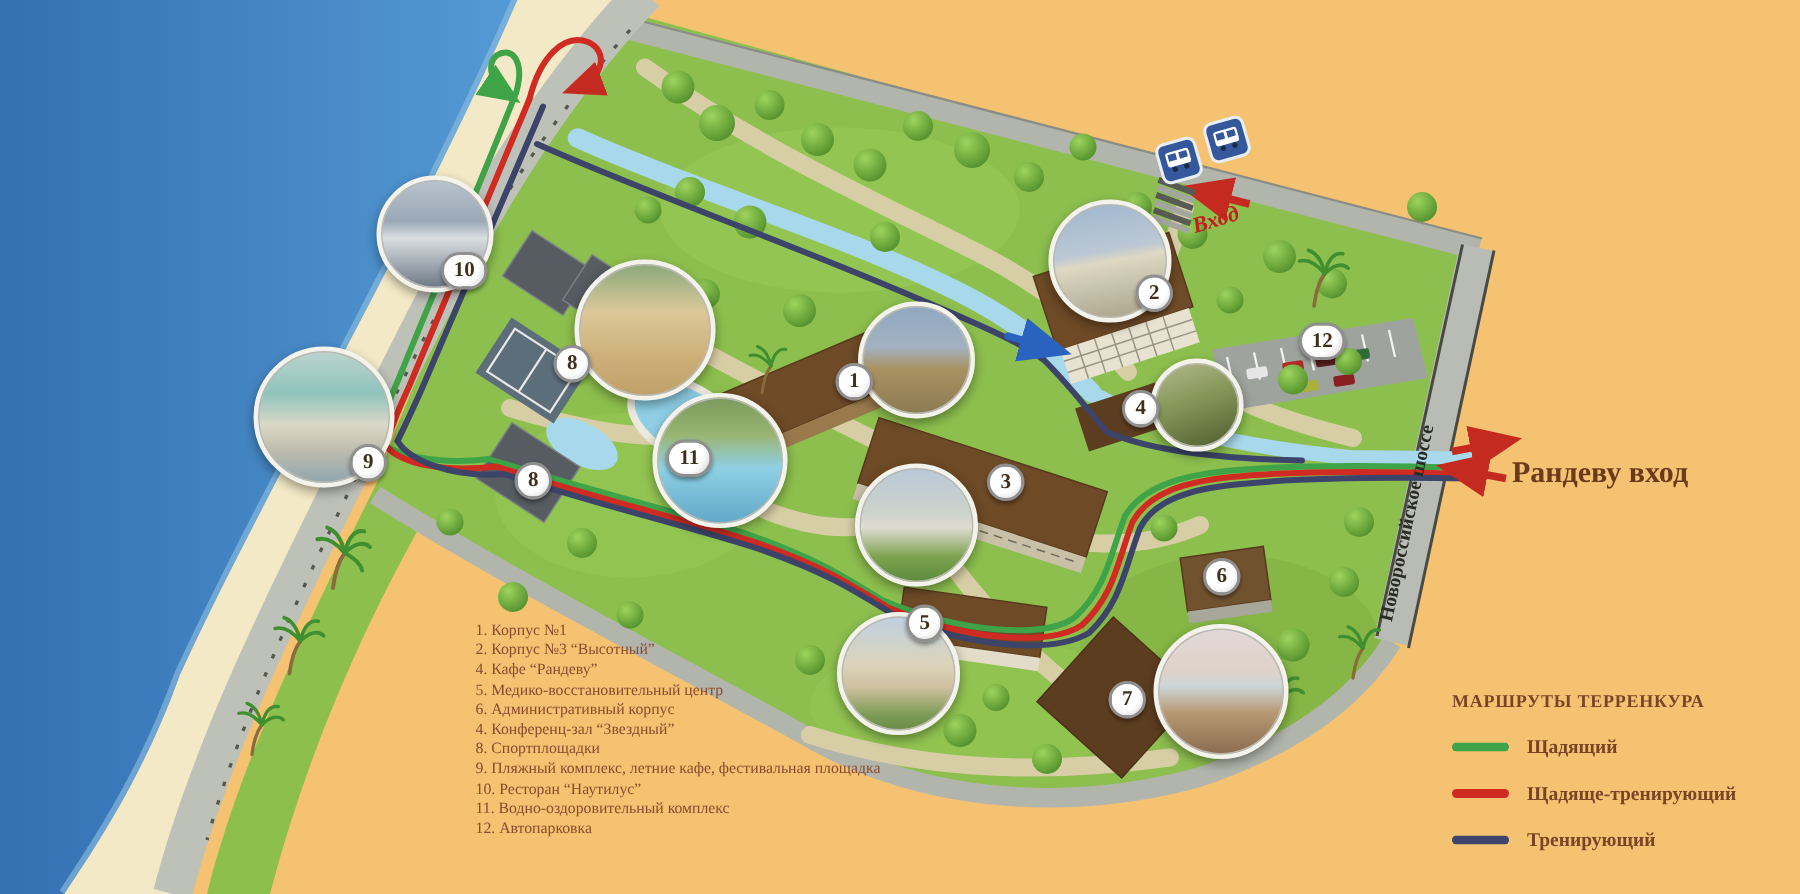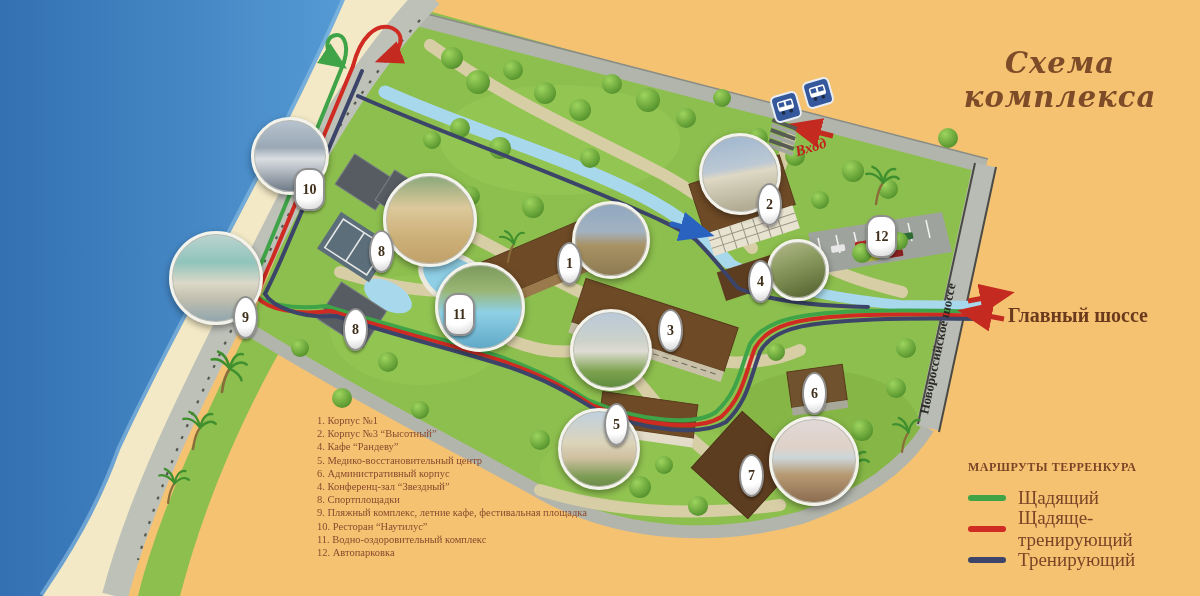--- a/index.html
+++ b/index.html
@@ -12,21 +12,21 @@
          font-size:29px;color:#7d4b27;letter-spacing:1px;}
 
   .legend-left{position:absolute;left:285px;top:414px;width:340px;
                font-size:10.5px;line-height:13.2px;color:#8a4a2e;margin-left:32px;}
   .legend-left .li{white-space:nowrap;}
 
   .routes-legend{position:absolute;left:968px;top:460px;width:230px;color:#7a4526;}
   .routes-legend .hd{font-weight:bold;font-size:12px;letter-spacing:.5px;margin-bottom:14px;}
   .routes-legend .row{display:flex;align-items:center;margin-bottom:13px;height:18px;}
   .routes-legend svg{margin-right:12px;flex:0 0 auto;}
-  .routes-legend .lab{font-weight:normal;font-size:19px;}
+  .routes-legend .lab{font-weight:bold;font-size:13px;}
 
   .lbl-main-entrance{position:absolute;left:1008px;top:304px;font-weight:bold;
                      font-size:20px;color:#6b3a1d;white-space:nowrap;}
   .lbl-entrance{position:absolute;left:795px;top:139px;font-weight:bold;font-style:italic;
                 font-size:15px;color:#c41f1f;transform:rotate(-17deg);white-space:nowrap;}
   .road-label{position:absolute;left:924px;top:406px;font-weight:bold;font-size:13px;
               color:#2b2b26;transform:rotate(-78deg);transform-origin:0 50%;white-space:nowrap;}
 
   .pc{position:absolute;border-radius:50%;border:3px solid #f3f3ec;
       box-shadow:0 3px 7px rgba(0,0,0,.38), inset 0 0 0 1px #b9b9b2;}
@@ -34,21 +34,21 @@
   .pc2{background:linear-gradient(170deg,#9db6cf 0%,#bcc8d4 42%,#ded8c4 50%,#c4bfa8 72%,#a8a088 100%);}
   .pc3{background:linear-gradient(180deg,#b9c9d9 0%,#ccd2ca 38%,#dedcd2 52%,#7da24f 78%,#5c8a3c 100%);}
   .pc4{background:linear-gradient(160deg,#b5b98a 0%,#8a9a5f 40%,#6b7a42 72%,#4f5c30 100%);}
   .pc5{background:linear-gradient(180deg,#bfd0e0 0%,#dcd4ba 42%,#cfc0a0 62%,#7d9c55 86%,#6b8a47 100%);}
   .pc7{background:linear-gradient(180deg,#e2d8d6 0%,#ded2c8 34%,#ccd6da 46%,#b89a74 66%,#8a6b4f 100%);}
   .pc8{background:linear-gradient(180deg,#8aa87a 0%,#dcc89a 36%,#cdb078 70%,#bfa068 100%);}
   .pc9{background:linear-gradient(180deg,#bcd3cf 0%,#8fc4bc 32%,#dcd8c8 56%,#c0beae 74%,#8fa5ad 100%);}
   .pc10{background:linear-gradient(180deg,#b8c4cf 0%,#9aa8b5 38%,#dadee2 54%,#6b7885 100%);}
   .pc11{background:linear-gradient(180deg,#7a9a5c 0%,#9ab573 30%,#8fd0e4 56%,#5fa8c8 100%);}
 
-  .badge{position:absolute;width:25px;height:43px;border-radius:50%;
+  .badge{position:absolute;width:25px;height:25px;border-radius:50%;
          background:radial-gradient(circle at 40% 35%,#ffffff 55%,#cfcfcf 100%);
          border:2px solid #8f8f8f;box-shadow:0 2px 3px rgba(0,0,0,.4);
          display:flex;align-items:center;justify-content:center;
          font-weight:bold;font-size:14px;color:#3f2f1b;box-sizing:border-box;}
   .badge.wide{width:31px;border-radius:13px;}
 </style>
 </head>
 <body>
 
 <div class="stage">
@@ -364,21 +364,20 @@
   <div class="badge" style="left:604px;top:403px;">5</div>
   <div class="badge" style="left:802px;top:372px;">6</div>
   <div class="badge" style="left:739px;top:454px;">7</div>
   <div class="badge" style="left:369px;top:230px;">8</div>
   <div class="badge" style="left:343px;top:308px;">8</div>
   <div class="badge" style="left:233px;top:296px;">9</div>
   <div class="badge wide" style="left:294px;top:168px;">10</div>
   <div class="badge wide" style="left:444px;top:293px;">11</div>
   <div class="badge wide" style="left:866px;top:215px;">12</div>
 
-  <div class="title">Схема комплекса</div>
 
   <div class="legend-left">
     <div class="li">1. Корпус №1</div>
     <div class="li">2. Корпус №3 “Высотный”</div>
     <div class="li">4. Кафе “Рандеву”</div>
     <div class="li">5. Медико-восстановительный центр</div>
     <div class="li">6. Административный корпус</div>
     <div class="li">4. Конференц-зал “Звездный”</div>
     <div class="li">8. Спортплощадки</div>
     <div class="li">9. Пляжный комплекс, летние кафе, фестивальная площадка</div>
@@ -402,17 +401,17 @@
       <span class="lab">Щадяще-тренирующий</span>
     </div>
     <div class="row">
       <svg width="38" height="6">
           <rect width="38" height="6" rx="3" fill="#3c4569"></rect>
         </svg>
       <span class="lab">Тренирующий</span>
     </div>
   </div>
 
-  <div class="lbl-main-entrance">Главный шоссе</div>
+  <div class="lbl-main-entrance">Рандеву вход</div>
   <div class="lbl-entrance">Вход</div>
   <div class="road-label">Новороссийское шоссе</div>
 
 </div>
 
 </body></html>

